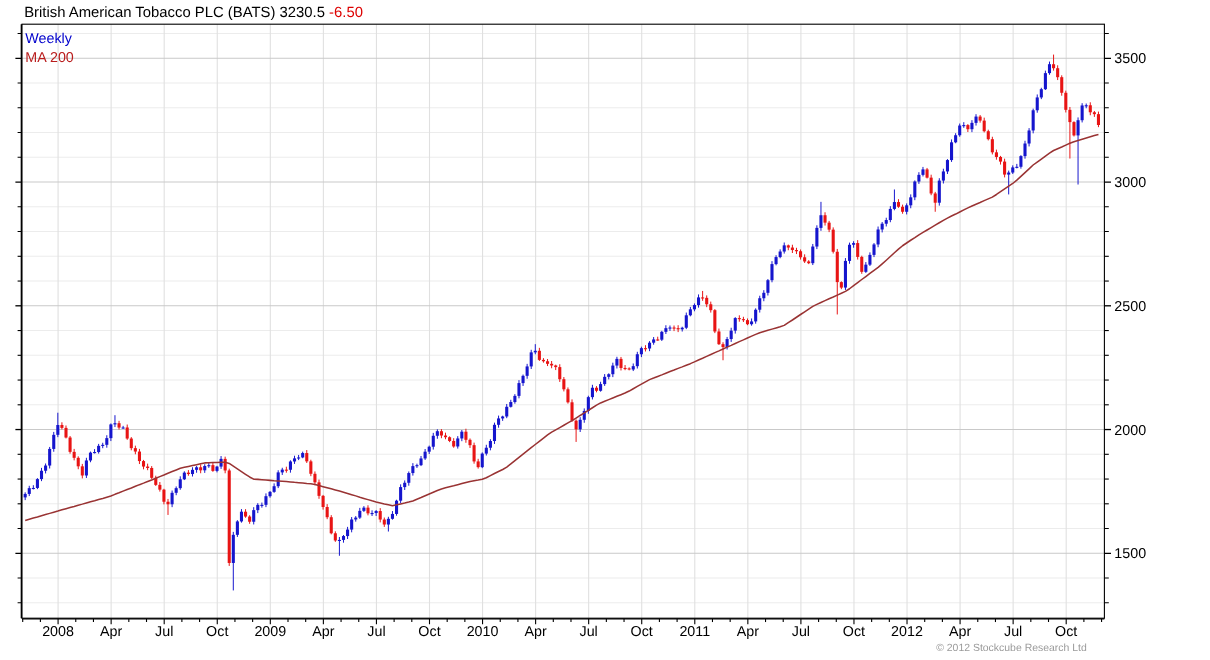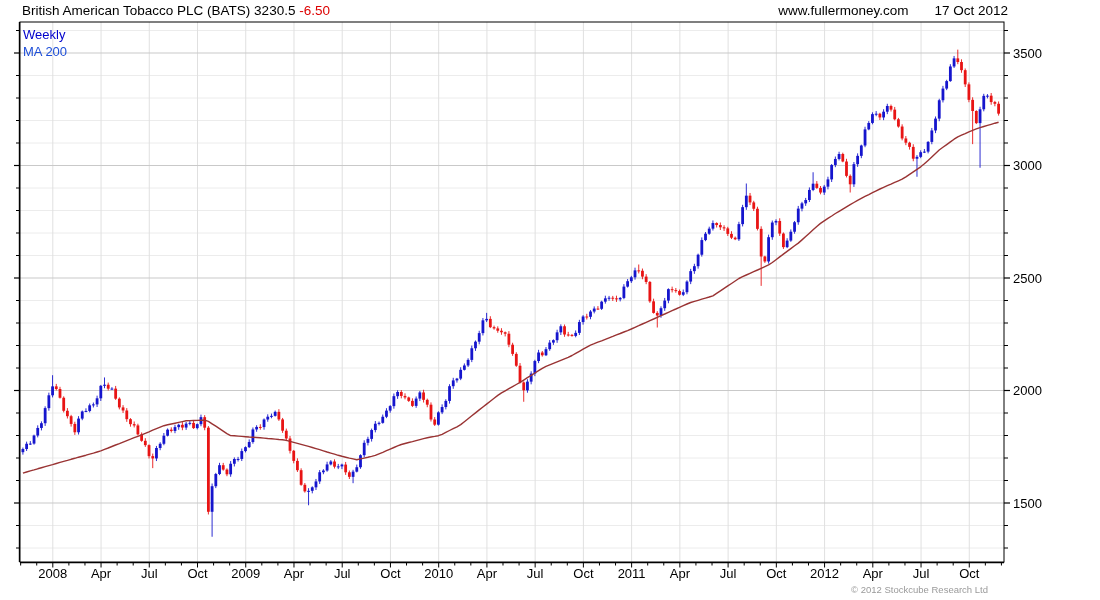--- a/index.html
+++ b/index.html
@@ -1,39 +1,35 @@
 <!DOCTYPE html>
 <html><head>
 <meta charset="utf-8">
 <style>
   html,body{margin:0;padding:0;background:#ffffff;}
   .page{position:relative;width:1100px;height:600px;background:#ffffff;overflow:hidden;
-        font-family:"Liberation Sans",sans-serif;}
+        font-family:"Liberation Sans",sans-serif;border-radius:27px;}
   .hdr-left{position:absolute;left:22px;top:3px;font-size:13.5px;color:#000;white-space:nowrap;}
   .hdr-left .chg{color:#dd0000;}
   .hdr-right{position:absolute;right:92px;top:3px;font-size:13.5px;color:#000;display:flex;gap:26px;white-space:nowrap;}
   .legend{position:absolute;left:23px;z-index:3;font-size:13px;line-height:13px;white-space:nowrap;}
   .legend.weekly{top:28px;color:#0000cc;}
-  .legend.ma{top:45px;color:#1d4ed8;}
+  .legend.ma{top:45px;color:#b91c1c;}
   .copyright{position:absolute;right:112px;top:584px;font-size:9.5px;color:#9a9a9a;white-space:nowrap;}
   svg{position:absolute;left:0;top:0;}
   svg text{font-family:"Liberation Sans",sans-serif;font-size:13px;fill:#000;}
 </style>
 </head>
 <body>
 
 <div class="page">
   <div class="hdr-left">
     <span>British American Tobacco PLC (BATS)</span>
     <span>3230.5</span>
     <span class="chg">-6.50</span>
-  </div>
-  <div class="hdr-right">
-    <span>www.fullermoney.com</span>
-    <span>17 Oct 2012</span>
   </div>
 
   <div class="legend weekly">Weekly</div>
   <div class="legend ma">MA 200</div>
 
   <div id="chart-holder">
       <svg width="1100" height="600">
         <line x1="20" y1="548" x2="1004" y2="548" stroke="#ececec" stroke-width="1"></line>
         <line x1="20" y1="525.5" x2="1004" y2="525.5" stroke="#ececec" stroke-width="1"></line>
         <line x1="20" y1="480.5" x2="1004" y2="480.5" stroke="#ececec" stroke-width="1"></line>

